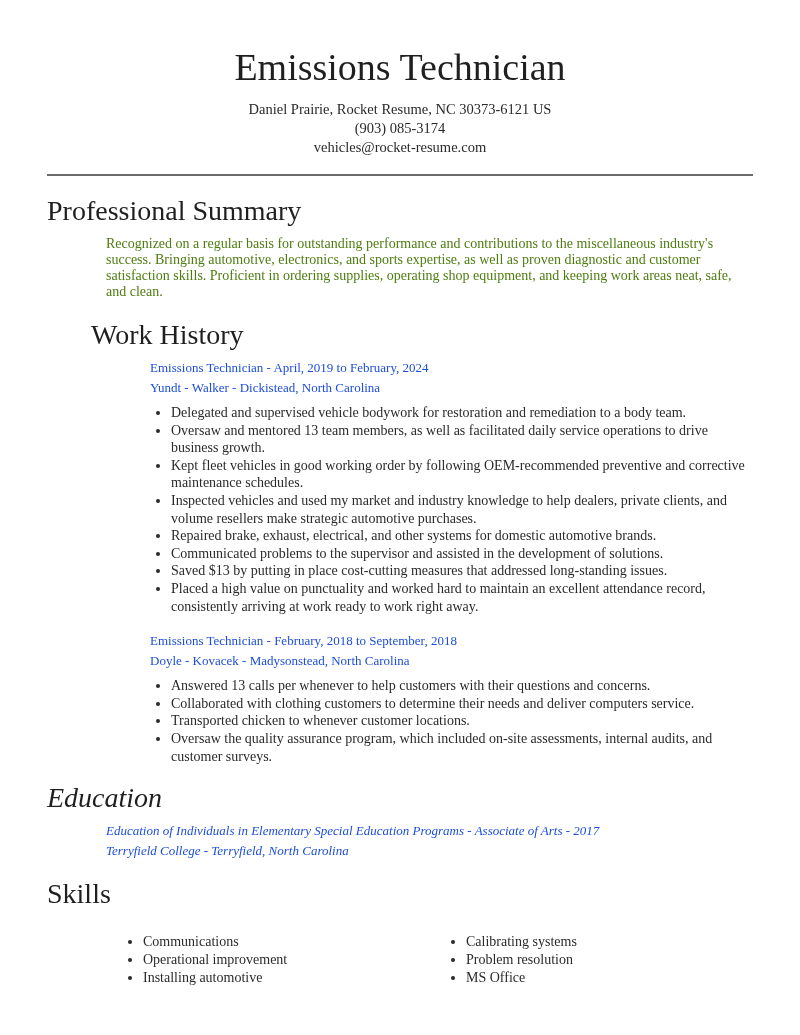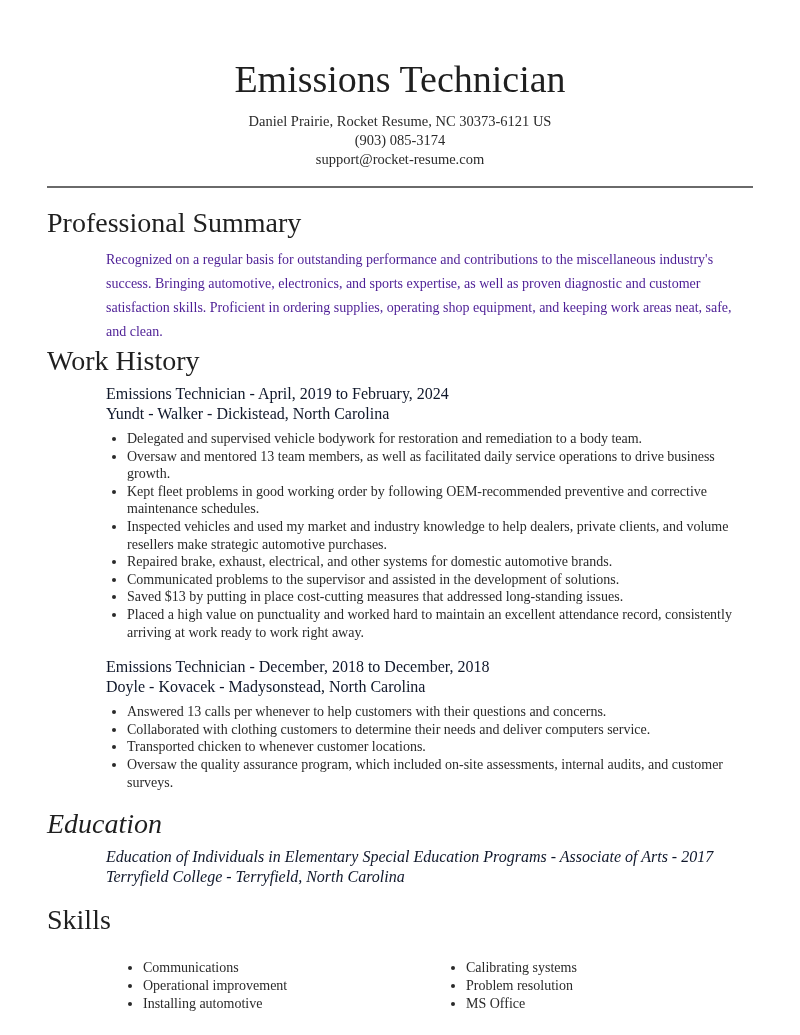--- a/index.html
+++ b/index.html
@@ -2,84 +2,84 @@
 <html><head>
 <meta charset="utf-8">
 <style>
   html, body { margin: 0; padding: 0; background: #ffffff; }
   body {
     width: 800px; height: 1035px; overflow: hidden;
     font-family: "DejaVu Serif", "Liberation Serif", serif;
     color: #222222;
   }
   .page { position: relative; width: 800px; padding: 0; }
-  .header { text-align: center; padding-top: 56px; }
+  .header { text-align: center; padding-top: 44px; }
   .name {
     font-family: "Liberation Serif", "DejaVu Serif", serif;
     font-size: 38px; font-weight: normal; margin: 0; line-height: 46px; color: #1f1f1f;
   }
   .contact { font-family: "Liberation Serif", serif; font-size: 14.5px; line-height: 19px; margin-top: 10px; color: #2a2a2a; }
   .contact div { height: 19px; }
   .divider { margin: 17px 47px 0 47px; border: 0; border-top: 2px solid #6a6a6a; height: 0; }
   .section-title {
     font-family: "Liberation Serif", "DejaVu Serif", serif;
     font-size: 28px; font-weight: normal; margin: 0; padding-left: 47px; color: #1f1f1f; line-height: 34px;
   }
   .section-body { padding-left: 106px; padding-right: 48px; font-family: "Liberation Serif", serif; }
-  .summary { font-size: 14px; line-height: 24px; margin: 0; color: #4c1d95; }
-  .job-title, .job-company, .edu-line { font-size: 16px; line-height: 20px; color: #0f172a; }
+  .summary { font-size: 14px; line-height: 16px; margin: 0; color: #4d7c0f; }
+  .job-title, .job-company, .edu-line { font-size: 13px; line-height: 20px; color: #1d4ed8; }
   ul.bullets { margin: 6px 0 0 0; padding-left: 21px; font-size: 14px; line-height: 17.6px; color: #2a2a2a; }
   ul.bullets li { margin: 0; }
   .skills { display: flex; }
   .skills ul { width: 319px; margin: 16px; padding-left: 21px; font-size: 14px; line-height: 18px; color: #2a2a2a; }
 </style>
 </head>
 <body>
 
 <div class="page">
 
   <div class="header">
     <h1 class="name">Emissions Technician</h1>
     <div class="contact">
       <div>Daniel Prairie, Rocket Resume, NC 30373-6121 US</div>
       <div>(903) 085-3174</div>
-      <div>support@rocket-resume.com</div>
+      <div>vehicles@rocket-resume.com</div>
     </div>
   </div>
 
   <hr class="divider">
 
   <div style="margin-top:18px;">
     <h2 class="section-title">Professional Summary</h2>
     <div class="section-body" style="margin-top:8px;">
       <p class="summary">Recognized on a regular basis for outstanding performance and contributions to the miscellaneous industry's success. Bringing automotive, electronics, and sports expertise, as well as proven diagnostic and customer satisfaction skills. Proficient in ordering supplies, operating shop equipment, and keeping work areas neat, safe, and clean.</p>
     </div>
   </div>
 
-  <div style="">
+  <div style="margin-top:18px;padding-left:44px;">
     <h2 class="section-title">Work History</h2>
     <div class="section-body" style="margin-top:6px;">
 
       <div>
         <div class="job-title">Emissions Technician - April, 2019 to February, 2024</div>
         <div class="job-company">Yundt - Walker - Dickistead, North Carolina</div>
         <ul class="bullets">
           <li>Delegated and supervised vehicle bodywork for restoration and remediation to a body team.</li>
           <li>Oversaw and mentored 13 team members, as well as facilitated daily service operations to drive business growth.</li>
-          <li>Kept fleet problems in good working order by following OEM-recommended preventive and corrective maintenance schedules.</li>
+          <li>Kept fleet vehicles in good working order by following OEM-recommended preventive and corrective maintenance schedules.</li>
           <li>Inspected vehicles and used my market and industry knowledge to help dealers, private clients, and volume resellers make strategic automotive purchases.</li>
           <li>Repaired brake, exhaust, electrical, and other systems for domestic automotive brands.</li>
           <li>Communicated problems to the supervisor and assisted in the development of solutions.</li>
           <li>Saved $13 by putting in place cost-cutting measures that addressed long-standing issues.</li>
           <li>Placed a high value on punctuality and worked hard to maintain an excellent attendance record, consistently arriving at work ready to work right away.</li>
         </ul>
       </div>
 
       <div style="margin-top:16px;">
-        <div class="job-title">Emissions Technician - December, 2018 to December, 2018</div>
+        <div class="job-title">Emissions Technician - February, 2018 to September, 2018</div>
         <div class="job-company">Doyle - Kovacek - Madysonstead, North Carolina</div>
         <ul class="bullets">
           <li>Answered 13 calls per whenever to help customers with their questions and concerns.</li>
           <li>Collaborated with clothing customers to determine their needs and deliver computers service.</li>
           <li>Transported chicken to whenever customer locations.</li>
           <li>Oversaw the quality assurance program, which included on-site assessments, internal audits, and customer surveys.</li>
         </ul>
       </div>
 
     </div>

